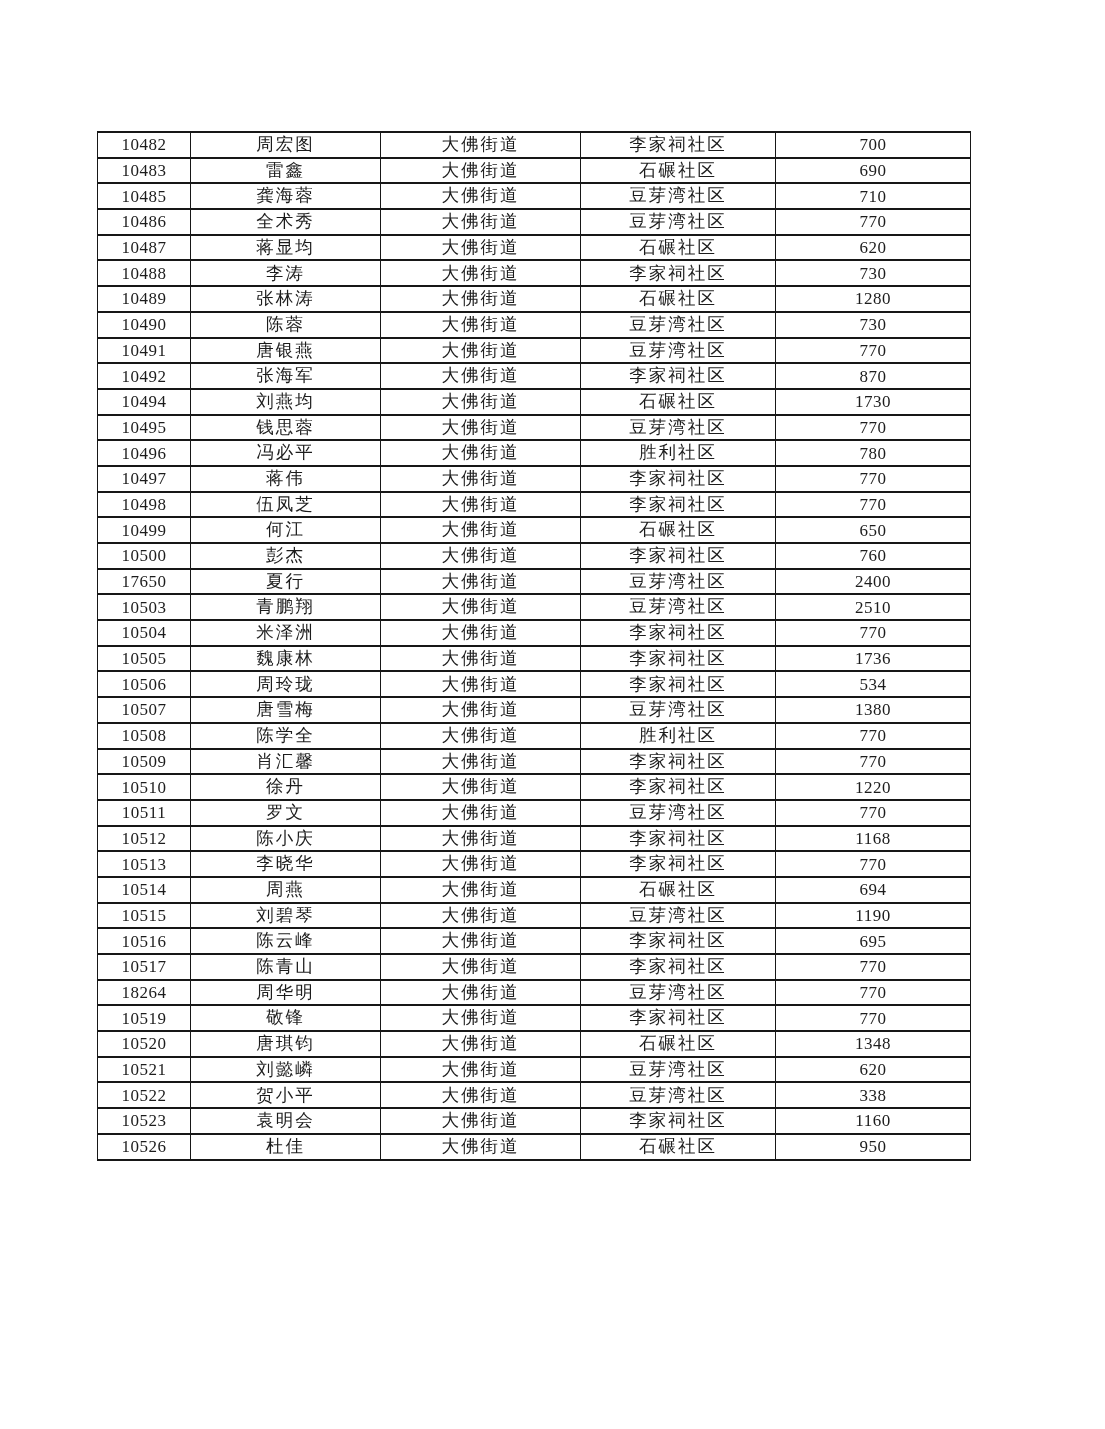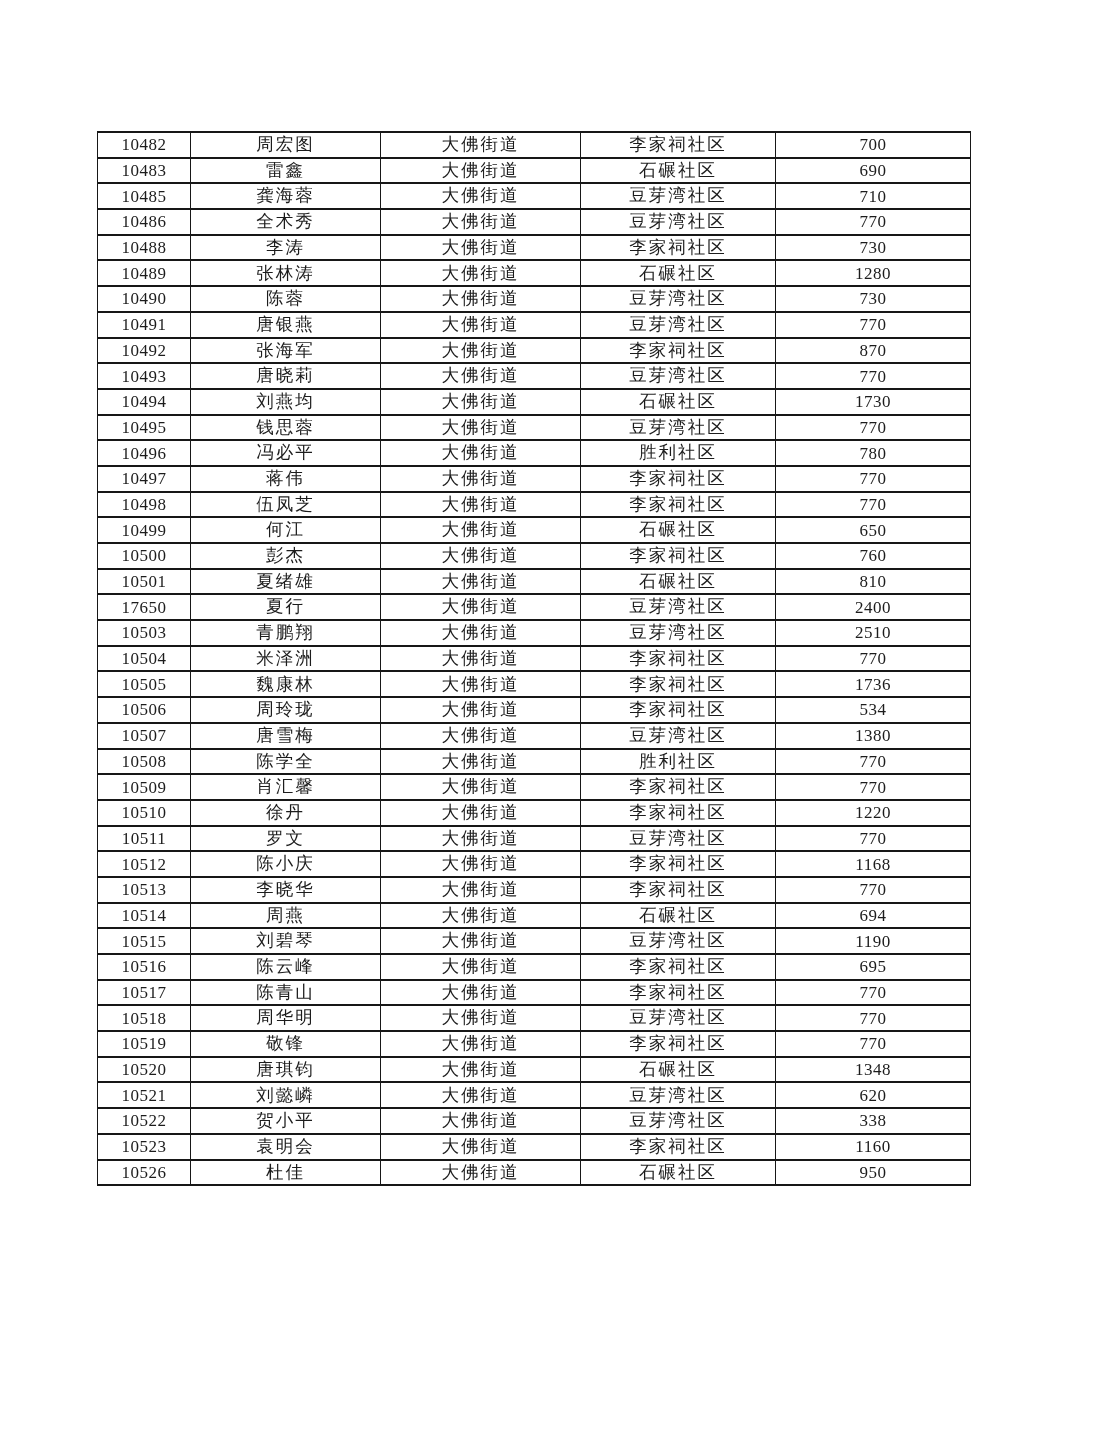--- a/index.html
+++ b/index.html
@@ -90,20 +90,27 @@
           <td>710</td>
         </tr>
         <tr>
           <td>10486</td>
           <td>全术秀</td>
           <td>大佛街道</td>
           <td>豆芽湾社区</td>
           <td>770</td>
         </tr>
         <tr>
+          <td>10487</td>
+          <td>蒋显均</td>
+          <td>大佛街道</td>
+          <td>石碾社区</td>
+          <td>620</td>
+        </tr>
+        <tr>
           <td>10488</td>
           <td>李涛</td>
           <td>大佛街道</td>
           <td>李家祠社区</td>
           <td>730</td>
         </tr>
         <tr>
           <td>10489</td>
           <td>张林涛</td>
           <td>大佛街道</td>
@@ -125,27 +132,20 @@
           <td>770</td>
         </tr>
         <tr>
           <td>10492</td>
           <td>张海军</td>
           <td>大佛街道</td>
           <td>李家祠社区</td>
           <td>870</td>
         </tr>
         <tr>
-          <td>10493</td>
-          <td>唐晓莉</td>
-          <td>大佛街道</td>
-          <td>豆芽湾社区</td>
-          <td>770</td>
-        </tr>
-        <tr>
           <td>10494</td>
           <td>刘燕均</td>
           <td>大佛街道</td>
           <td>石碾社区</td>
           <td>1730</td>
         </tr>
         <tr>
           <td>10495</td>
           <td>钱思蓉</td>
           <td>大佛街道</td>
@@ -181,27 +181,20 @@
           <td>650</td>
         </tr>
         <tr>
           <td>10500</td>
           <td>彭杰</td>
           <td>大佛街道</td>
           <td>李家祠社区</td>
           <td>760</td>
         </tr>
         <tr>
-          <td>10501</td>
-          <td>夏绪雄</td>
-          <td>大佛街道</td>
-          <td>石碾社区</td>
-          <td>810</td>
-        </tr>
-        <tr>
           <td>17650</td>
           <td>夏行</td>
           <td>大佛街道</td>
           <td>豆芽湾社区</td>
           <td>2400</td>
         </tr>
         <tr>
           <td>10503</td>
           <td>青鹏翔</td>
           <td>大佛街道</td>
@@ -300,21 +293,21 @@
           <td>695</td>
         </tr>
         <tr>
           <td>10517</td>
           <td>陈青山</td>
           <td>大佛街道</td>
           <td>李家祠社区</td>
           <td>770</td>
         </tr>
         <tr>
-          <td>10518</td>
+          <td>18264</td>
           <td>周华明</td>
           <td>大佛街道</td>
           <td>豆芽湾社区</td>
           <td>770</td>
         </tr>
         <tr>
           <td>10519</td>
           <td>敬锋</td>
           <td>大佛街道</td>
           <td>李家祠社区</td>

